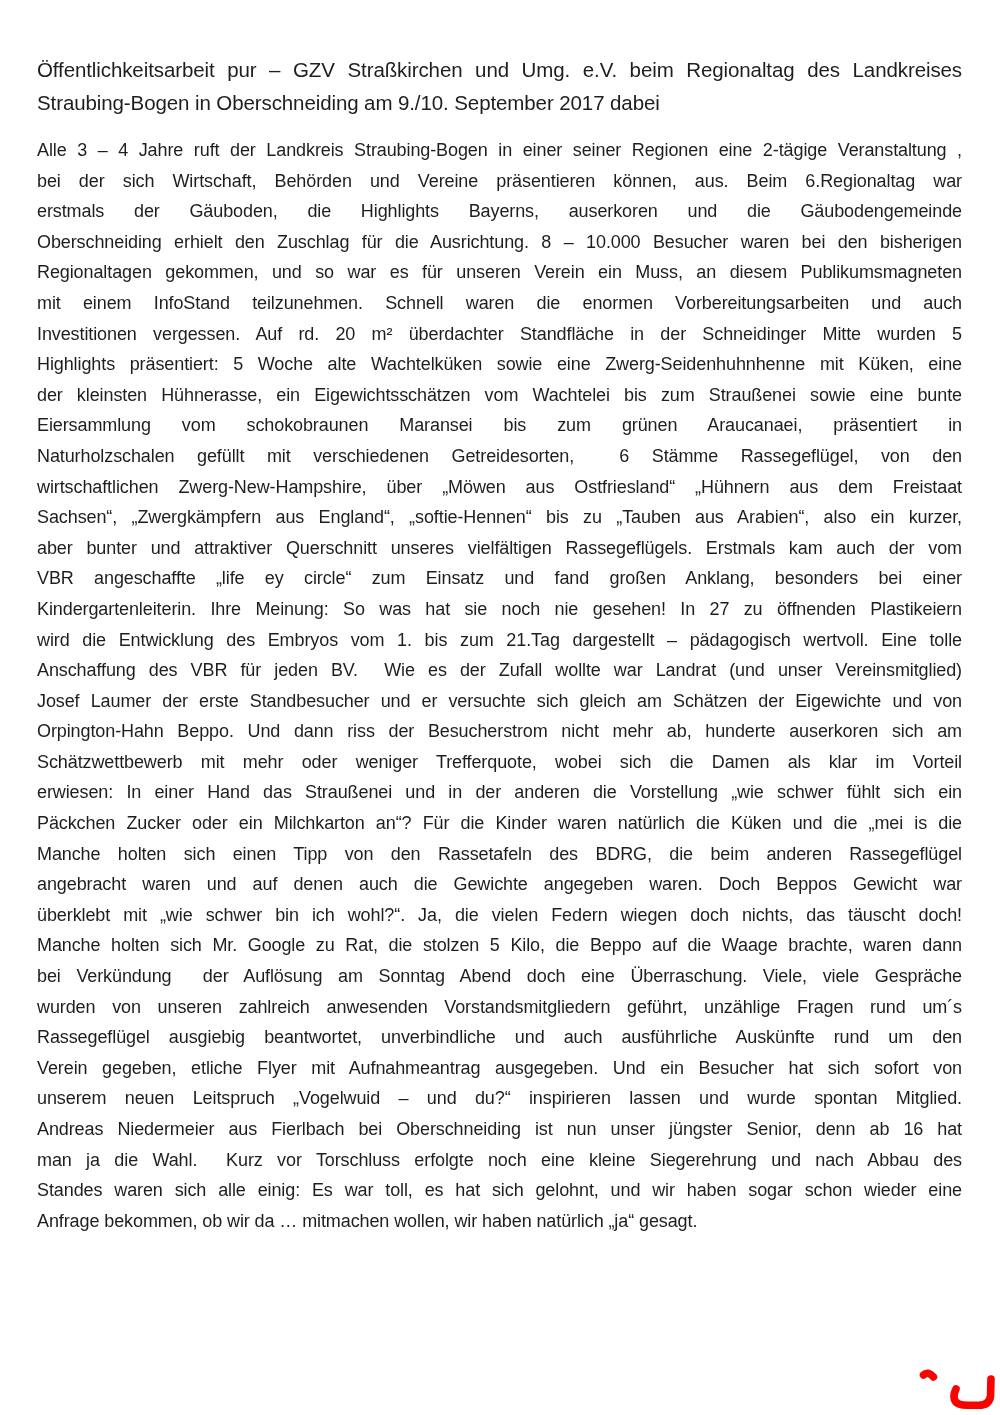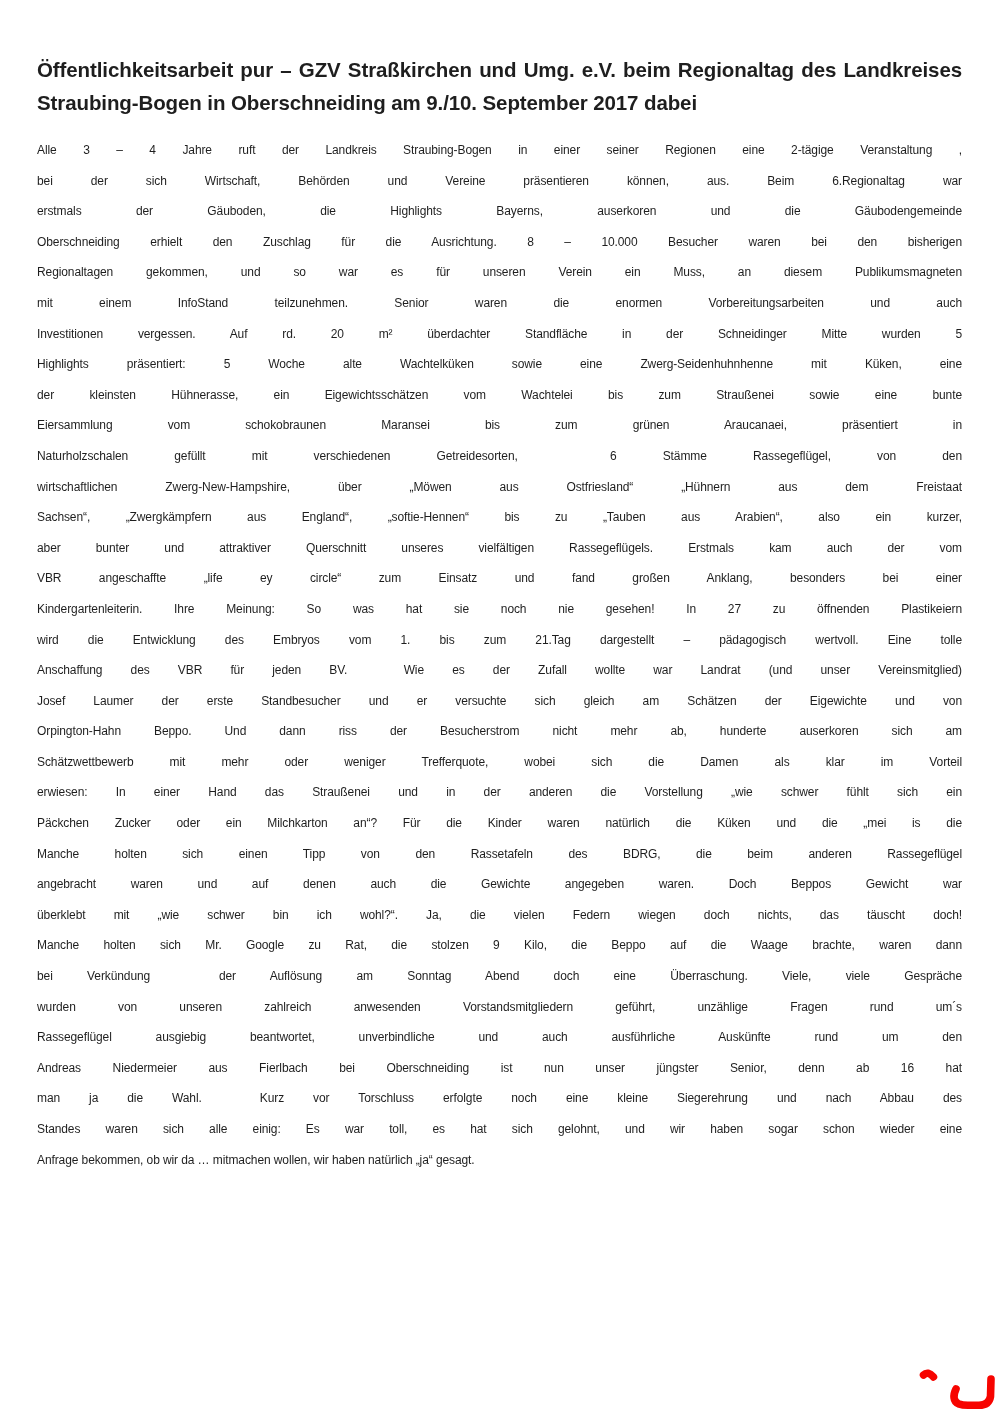--- a/index.html
+++ b/index.html
@@ -16,30 +16,30 @@
     position: absolute;
     inset: 0;
     background: #ffffff;
   }
   .doc-title {
     position: absolute;
     left: 37px;
     right: 38px;
     top: 53px;
     font-size: 20.5px;
-    font-weight: 700;
+    font-weight: 400;
     line-height: 33px;
     letter-spacing: -0.1px;
   }
   .doc-body {
     position: absolute;
     left: 37px;
     right: 38px;
     top: 135px;
-    font-size: 12px;
+    font-size: 18px;
     line-height: 30.6px;
     letter-spacing: -0.1px;
   }
   .line {
     text-align: justify;
     text-align-last: justify;
     white-space: normal;
     overflow: hidden;
   }
   .line:last-child {
@@ -62,45 +62,47 @@
       <div class="line">Öffentlichkeitsarbeit pur – GZV Straßkirchen und Umg. e.V. beim Regionaltag des Landkreises</div>
       <div class="line">Straubing-Bogen in Oberschneiding am 9./10. September 2017 dabei</div>
     </div>
 
   <div class="doc-body">
       <div class="line">Alle 3 – 4 Jahre ruft der Landkreis Straubing-Bogen in einer seiner Regionen eine 2-tägige Veranstaltung ,</div>
       <div class="line">bei der sich Wirtschaft, Behörden und Vereine präsentieren können, aus. Beim 6.Regionaltag war</div>
       <div class="line">erstmals der Gäuboden, die Highlights Bayerns, auserkoren und die Gäubodengemeinde</div>
       <div class="line">Oberschneiding erhielt den Zuschlag für die Ausrichtung. 8 – 10.000 Besucher waren bei den bisherigen</div>
       <div class="line">Regionaltagen gekommen, und so war es für unseren Verein ein Muss, an diesem Publikumsmagneten</div>
-      <div class="line">mit einem InfoStand teilzunehmen. Senior waren die enormen Vorbereitungsarbeiten und auch</div>
+      <div class="line">mit einem InfoStand teilzunehmen. Schnell waren die enormen Vorbereitungsarbeiten und auch</div>
       <div class="line">Investitionen vergessen. Auf rd. 20 m² überdachter Standfläche in der Schneidinger Mitte wurden 5</div>
       <div class="line">Highlights präsentiert: 5 Woche alte Wachtelküken sowie eine Zwerg-Seidenhuhnhenne mit Küken, eine</div>
       <div class="line">der kleinsten Hühnerasse, ein Eigewichtsschätzen vom Wachtelei bis zum Straußenei sowie eine bunte</div>
       <div class="line">Eiersammlung vom schokobraunen Maransei bis zum grünen Araucanaei, präsentiert in</div>
       <div class="line">Naturholzschalen gefüllt mit verschiedenen Getreidesorten,&nbsp; 6 Stämme Rassegeflügel, von den</div>
       <div class="line">wirtschaftlichen Zwerg-New-Hampshire, über „Möwen aus Ostfriesland“ „Hühnern aus dem Freistaat</div>
       <div class="line">Sachsen“, „Zwergkämpfern aus England“, „softie-Hennen“ bis zu „Tauben aus Arabien“, also ein kurzer,</div>
       <div class="line">aber bunter und attraktiver Querschnitt unseres vielfältigen Rassegeflügels. Erstmals kam auch der vom</div>
       <div class="line">VBR angeschaffte „life ey circle“ zum Einsatz und fand großen Anklang, besonders bei einer</div>
       <div class="line">Kindergartenleiterin. Ihre Meinung: So was hat sie noch nie gesehen! In 27 zu öffnenden Plastikeiern</div>
       <div class="line">wird die Entwicklung des Embryos vom 1. bis zum 21.Tag dargestellt – pädagogisch wertvoll. Eine tolle</div>
       <div class="line">Anschaffung des VBR für jeden BV.&nbsp; Wie es der Zufall wollte war Landrat (und unser Vereinsmitglied)</div>
       <div class="line">Josef Laumer der erste Standbesucher und er versuchte sich gleich am Schätzen der Eigewichte und von</div>
       <div class="line">Orpington-Hahn Beppo. Und dann riss der Besucherstrom nicht mehr ab, hunderte auserkoren sich am</div>
       <div class="line">Schätzwettbewerb mit mehr oder weniger Trefferquote, wobei sich die Damen als klar im Vorteil</div>
       <div class="line">erwiesen: In einer Hand das Straußenei und in der anderen die Vorstellung „wie schwer fühlt sich ein</div>
       <div class="line">Päckchen Zucker oder ein Milchkarton an“? Für die Kinder waren natürlich die Küken und die „mei is die</div>
       <div class="line">Manche holten sich einen Tipp von den Rassetafeln des BDRG, die beim anderen Rassegeflügel</div>
       <div class="line">angebracht waren und auf denen auch die Gewichte angegeben waren. Doch Beppos Gewicht war</div>
       <div class="line">überklebt mit „wie schwer bin ich wohl?“. Ja, die vielen Federn wiegen doch nichts, das täuscht doch!</div>
-      <div class="line">Manche holten sich Mr. Google zu Rat, die stolzen 9 Kilo, die Beppo auf die Waage brachte, waren dann</div>
+      <div class="line">Manche holten sich Mr. Google zu Rat, die stolzen 5 Kilo, die Beppo auf die Waage brachte, waren dann</div>
       <div class="line">bei Verkündung&nbsp; der Auflösung am Sonntag Abend doch eine Überraschung. Viele, viele Gespräche</div>
       <div class="line">wurden von unseren zahlreich anwesenden Vorstandsmitgliedern geführt, unzählige Fragen rund um´s</div>
       <div class="line">Rassegeflügel ausgiebig beantwortet, unverbindliche und auch ausführliche Auskünfte rund um den</div>
+      <div class="line">Verein gegeben, etliche Flyer mit Aufnahmeantrag ausgegeben. Und ein Besucher hat sich sofort von</div>
+      <div class="line">unserem neuen Leitspruch „Vogelwuid – und du?“ inspirieren lassen und wurde spontan Mitglied.</div>
       <div class="line">Andreas Niedermeier aus Fierlbach bei Oberschneiding ist nun unser jüngster Senior, denn ab 16 hat</div>
       <div class="line">man ja die Wahl.&nbsp; Kurz vor Torschluss erfolgte noch eine kleine Siegerehrung und nach Abbau des</div>
       <div class="line">Standes waren sich alle einig: Es war toll, es hat sich gelohnt, und wir haben sogar schon wieder eine</div>
       <div class="line">Anfrage bekommen, ob wir da … mitmachen wollen, wir haben natürlich „ja“ gesagt.</div>
     </div>
 
   <svg class="pen-annotation" viewBox="0 0 82 48" xmlns="http://www.w3.org/2000/svg">
     <g fill="none" stroke-linecap="round" stroke-linejoin="round" class="pen-stroke">
       <path d="M5.5 9 Q10 4.5 15.5 11" stroke-width="7.5" stroke="#f70400"></path>
       <path d="M38 23 C35 29 35 35.5 40.5 37.8 Q44.5 39.2 50 39.2 L61 39.2 Q71 39.2 72.5 30.5 L73 13" stroke-width="7.6" stroke="#f70400"></path>

